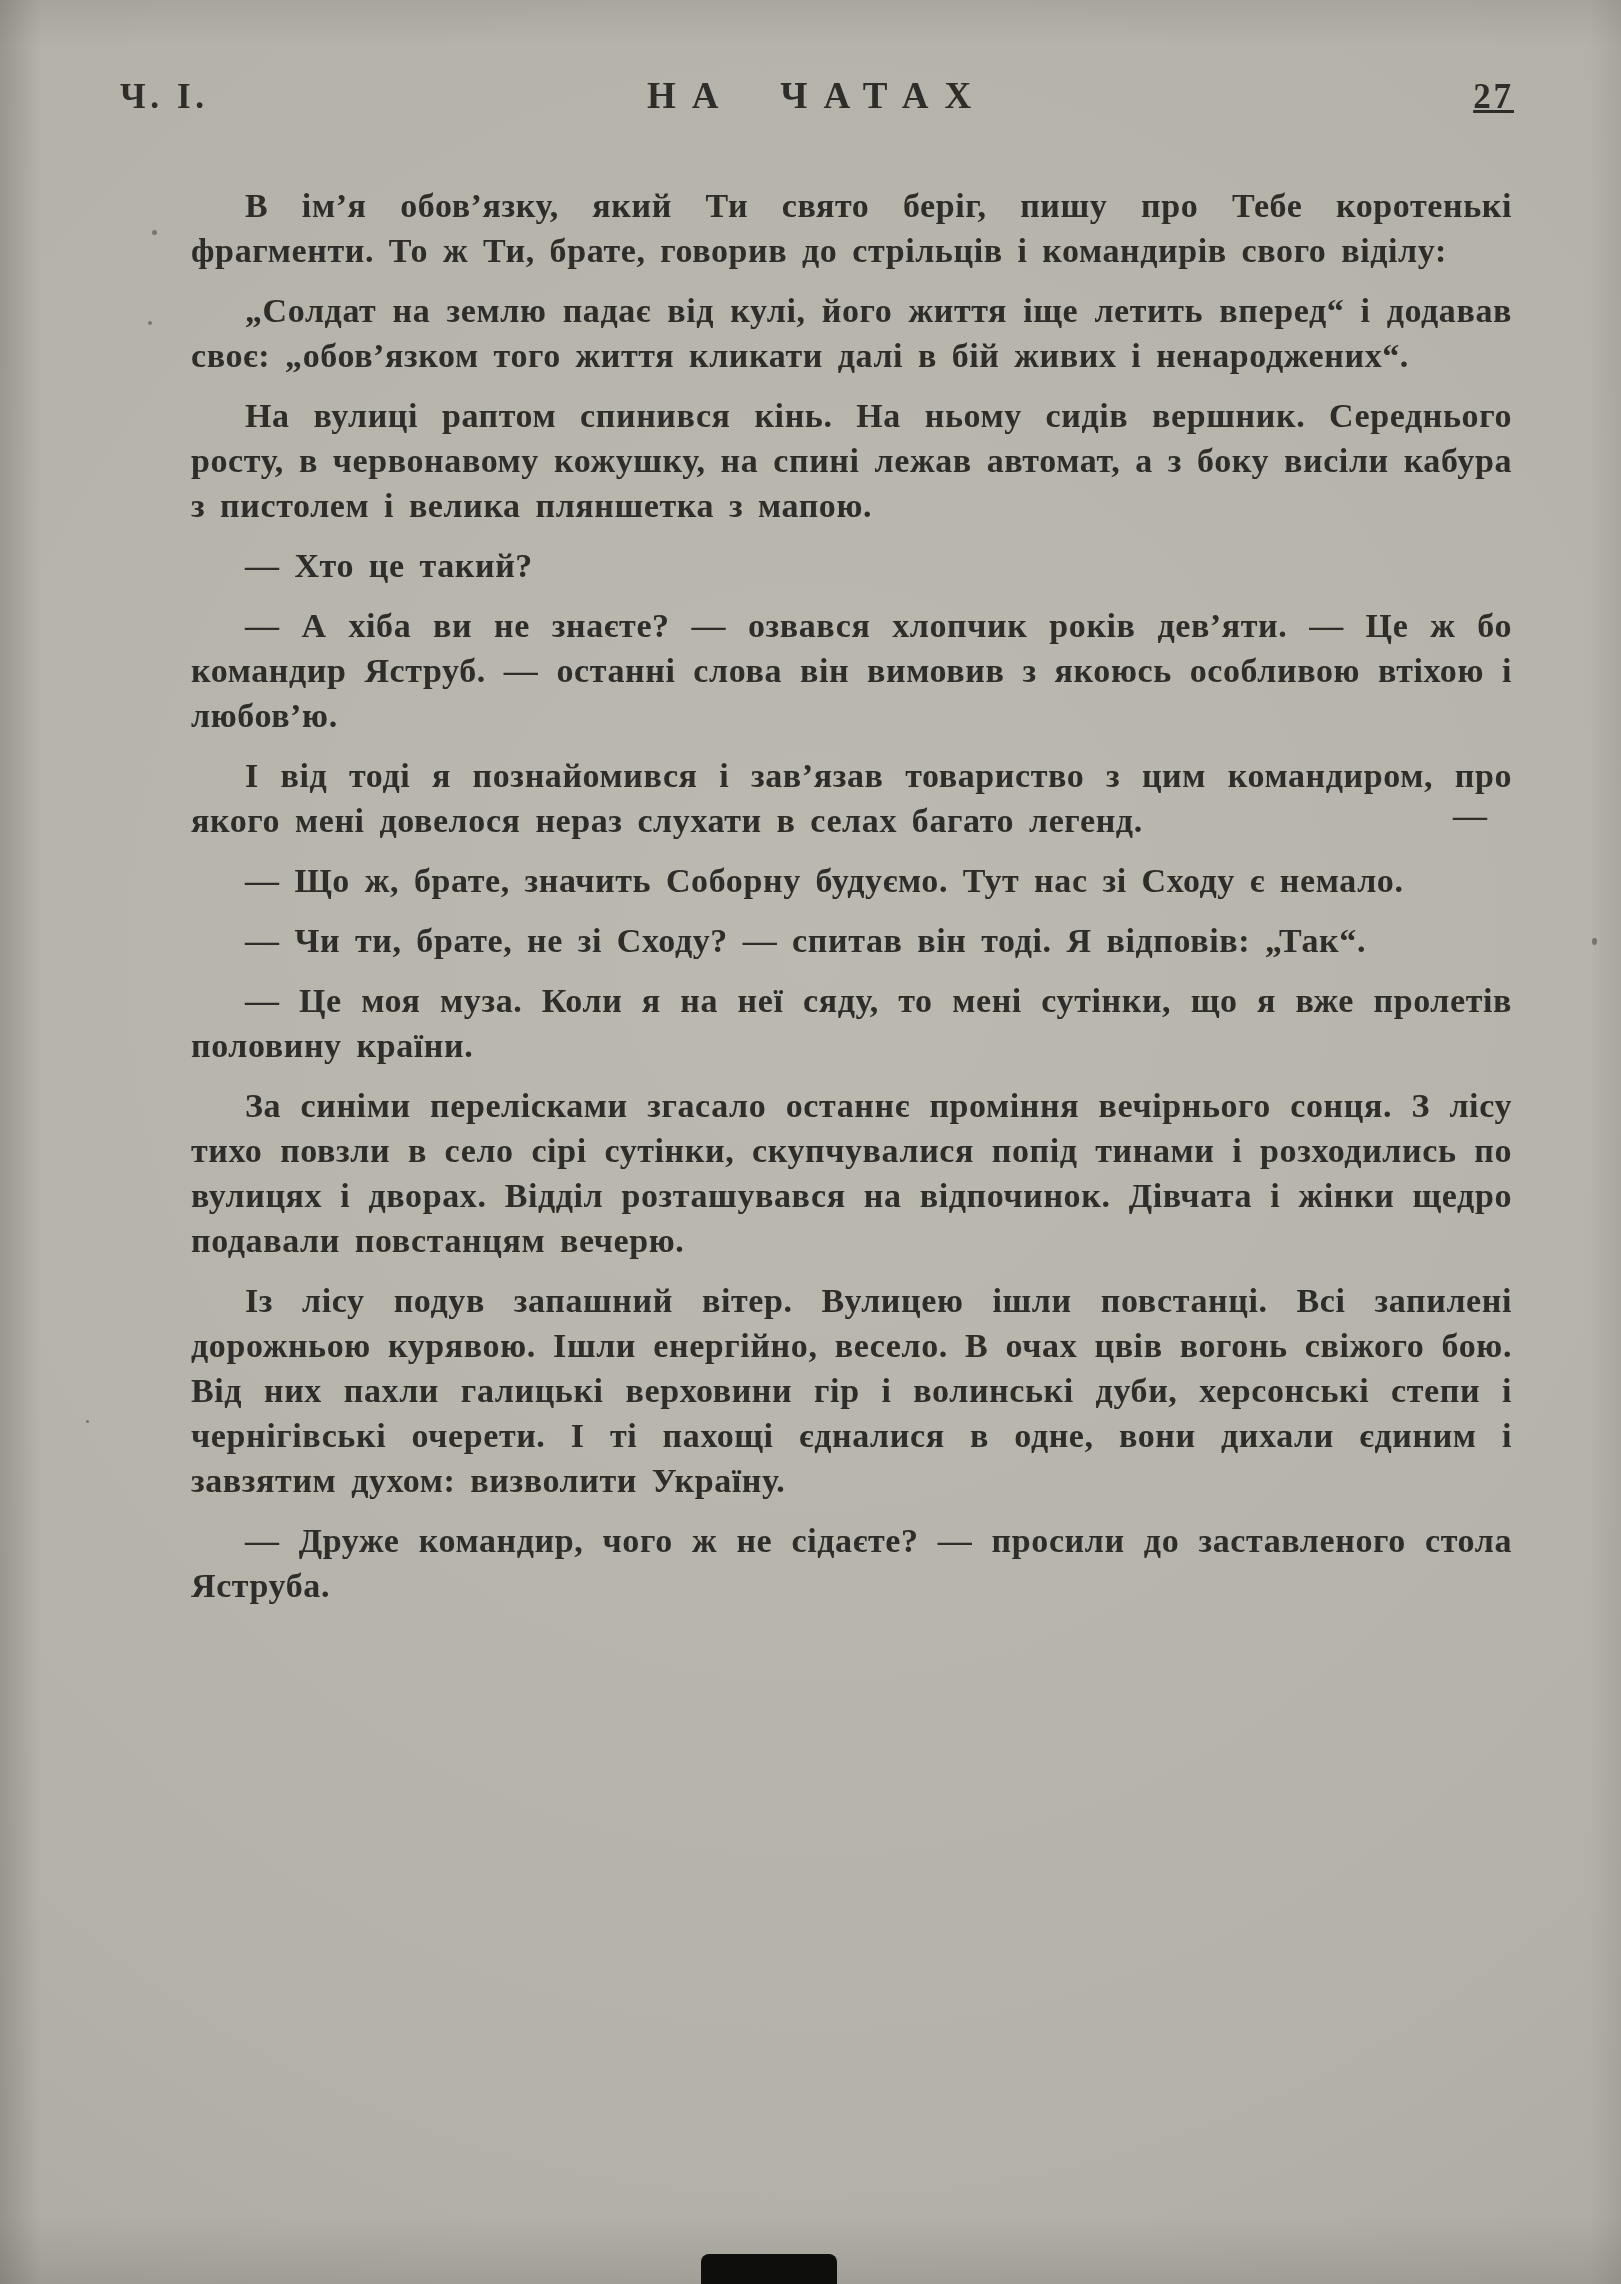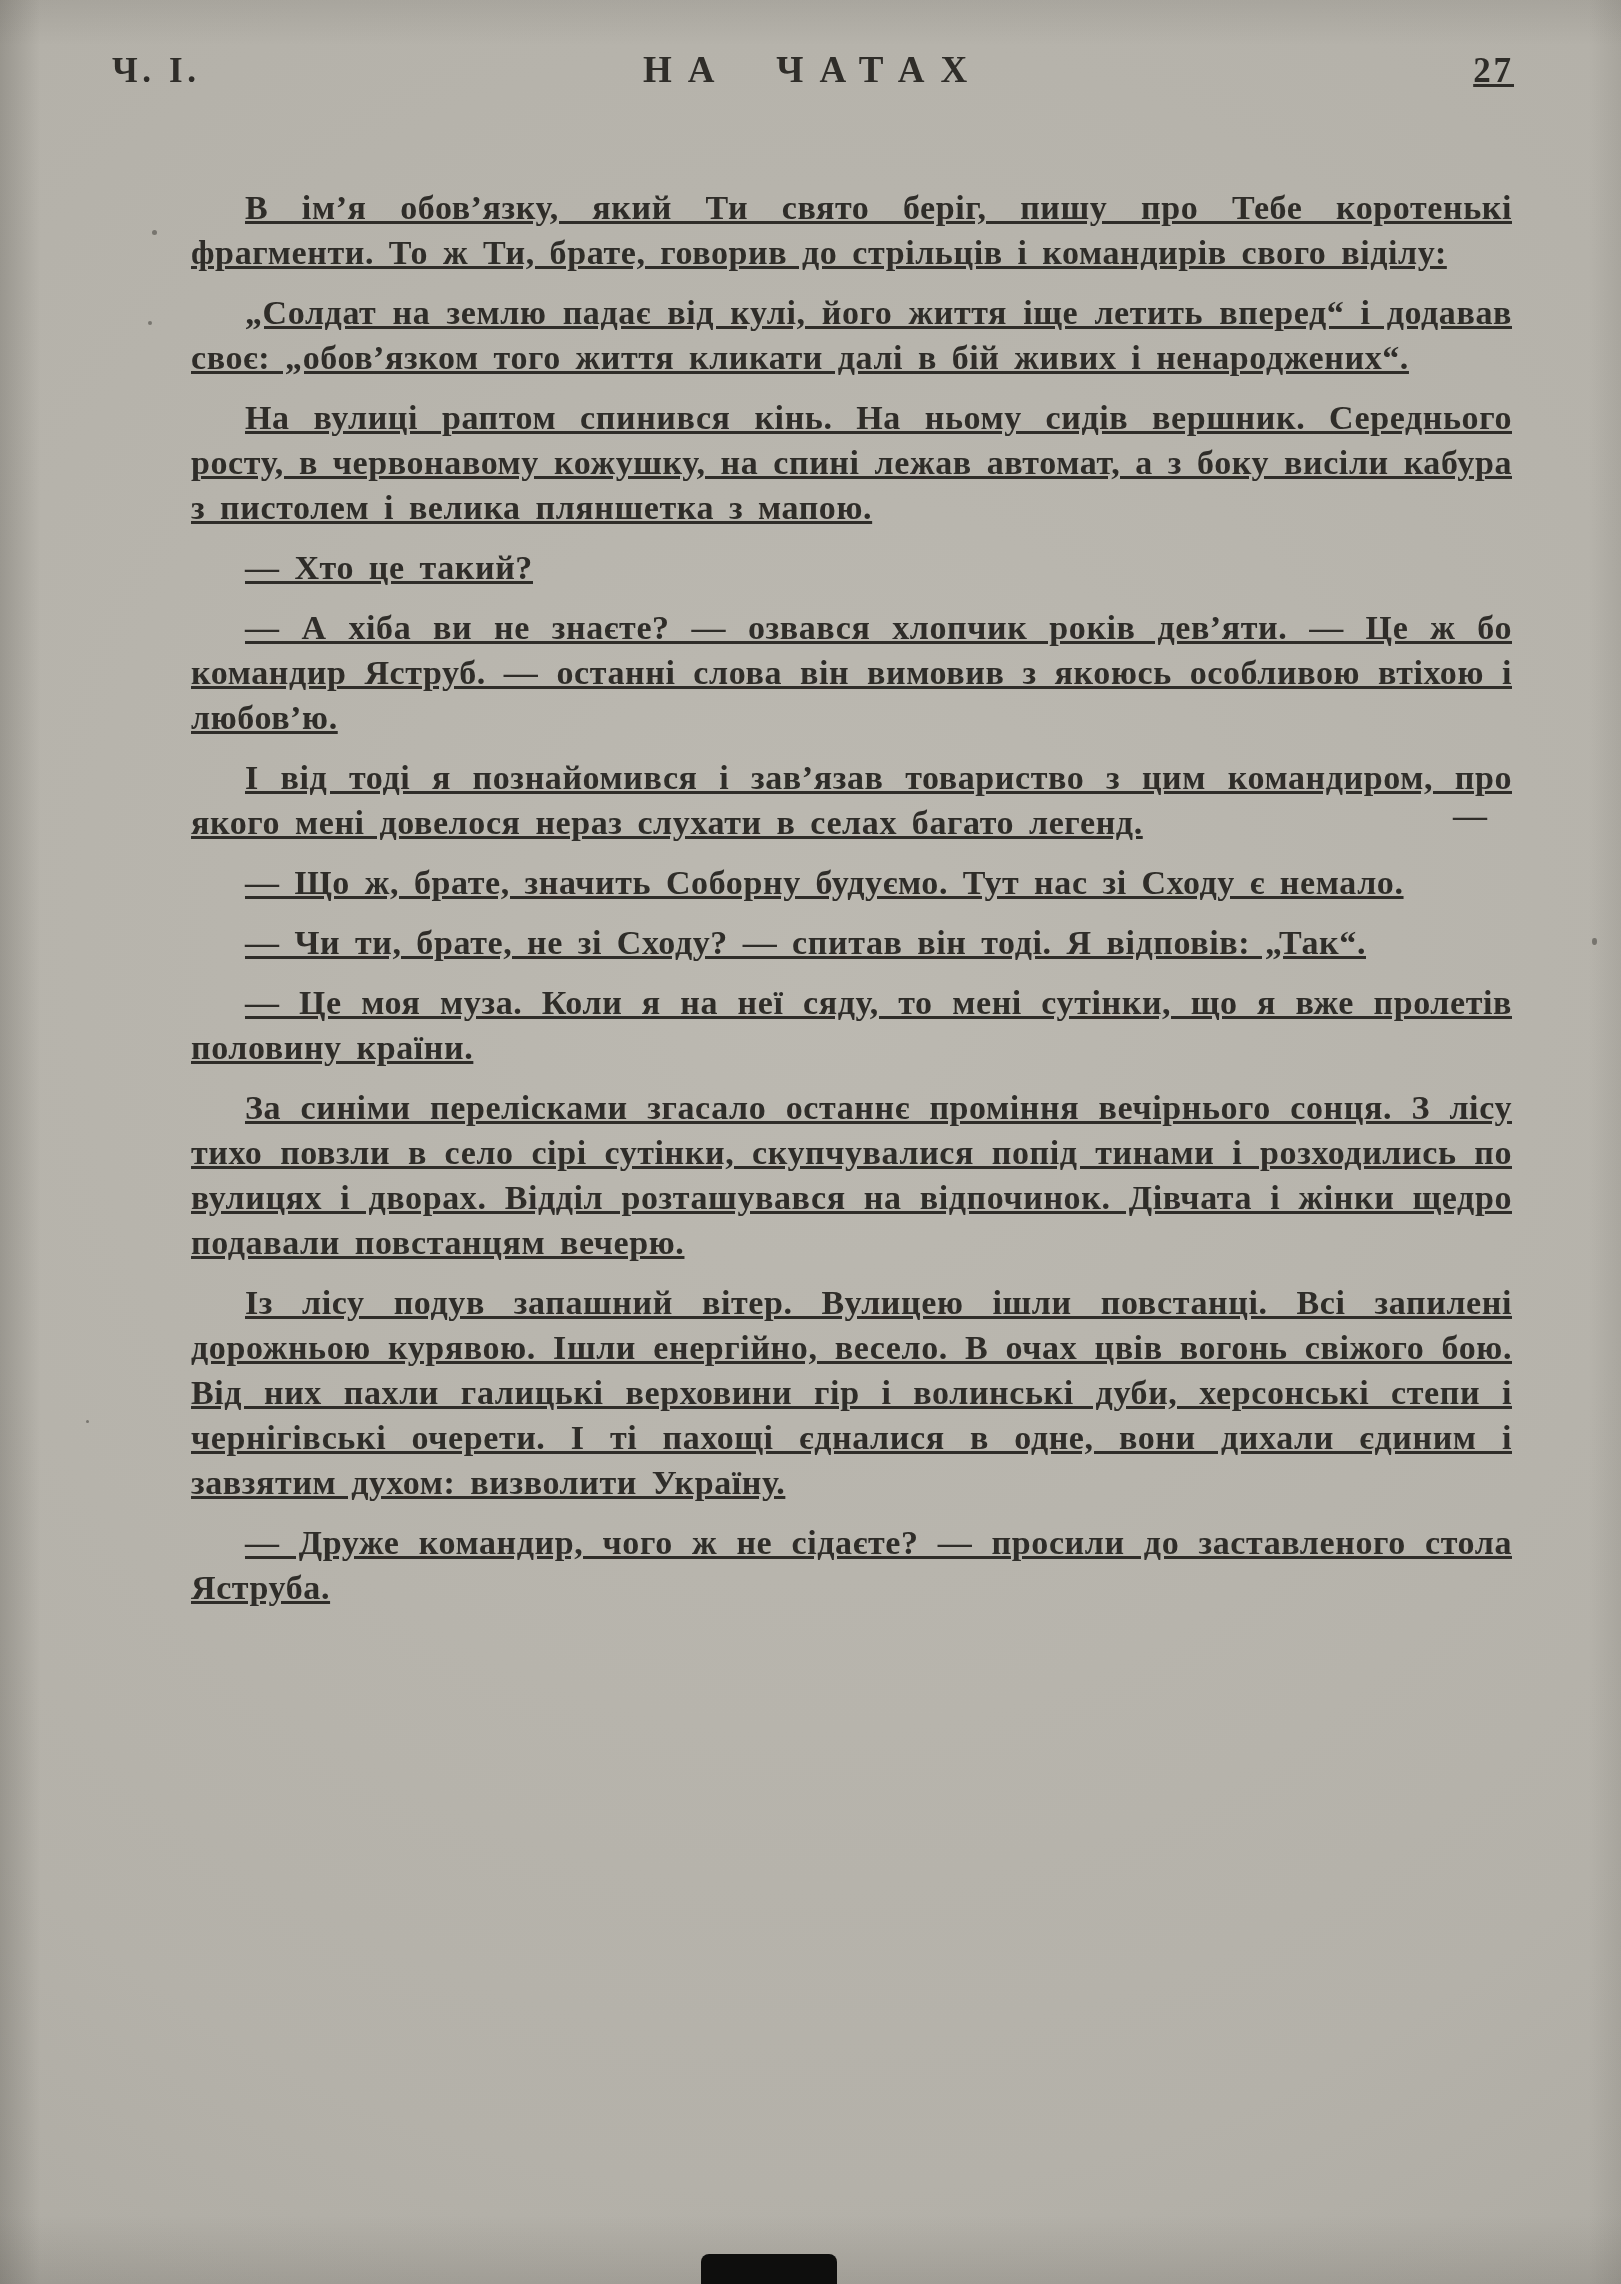--- a/index.html
+++ b/index.html
@@ -16,37 +16,37 @@
       linear-gradient(180deg, rgba(55,52,46,.10) 0%, rgba(55,52,46,0) 2%),
       radial-gradient(ellipse 120% 90% at 50% 42%, #bcb9b1 0%, #b4b1a9 60%, #a7a49c 100%);
     font-family: "Liberation Serif", "DejaVu Serif", serif;
     color: #2f2d29;
   }
 
   .page-header {
     display: grid;
     grid-template-columns: 1fr auto 1fr;
     align-items: baseline;
-    padding: 48px 107px 0 112px;
+    padding: 74px 107px 0 112px;
     font-weight: bold;
     font-size: 35px;
+    margin-left: 8px;
   }
   .page-header .chapter  { justify-self: start; letter-spacing: 4.6px; }
   .page-header .title    { justify-self: center; font-size: 37px; letter-spacing: 16px; word-spacing: 20.6px; }
   .page-header .pageno   { justify-self: end; letter-spacing: 2.9px; text-decoration: underline; }
 
   main.page-body {
-    margin: 94px 109px 0 191px;
+    margin: 66px 109px 0 191px;
     font-size: 34px;
     line-height: 45px;
     font-weight: bold;
     text-align: justify;
     word-spacing: 5.7px;
     letter-spacing: 0.6px;
-    text-decoration: underline;
   }
   main.page-body p {
     margin: 0 0 15px 0;
     text-indent: 54px;
   }
 
   .artifact { position: absolute; }
   .right-dash {
     left: 1453px;
     top: 797px;

